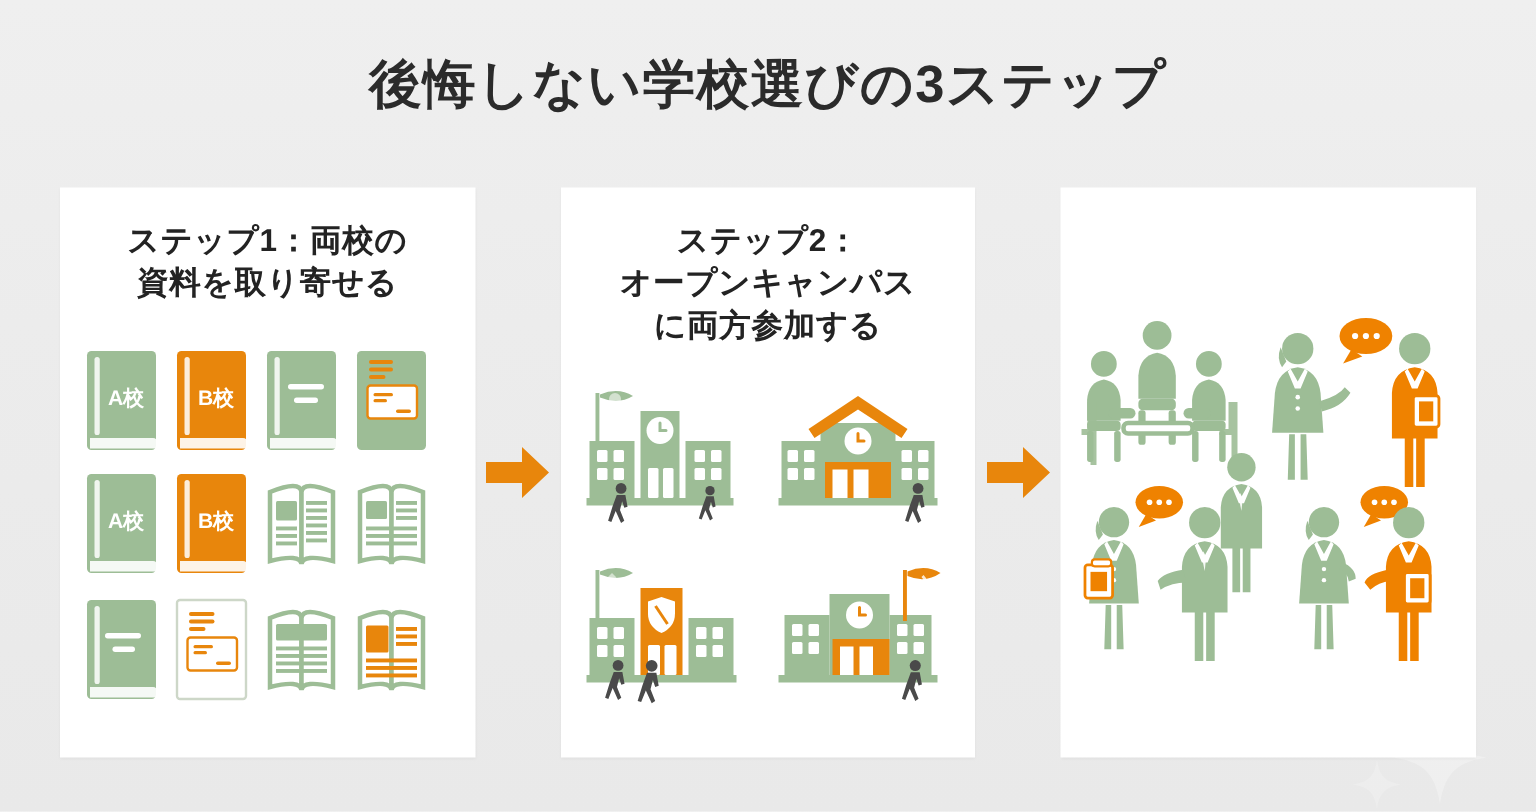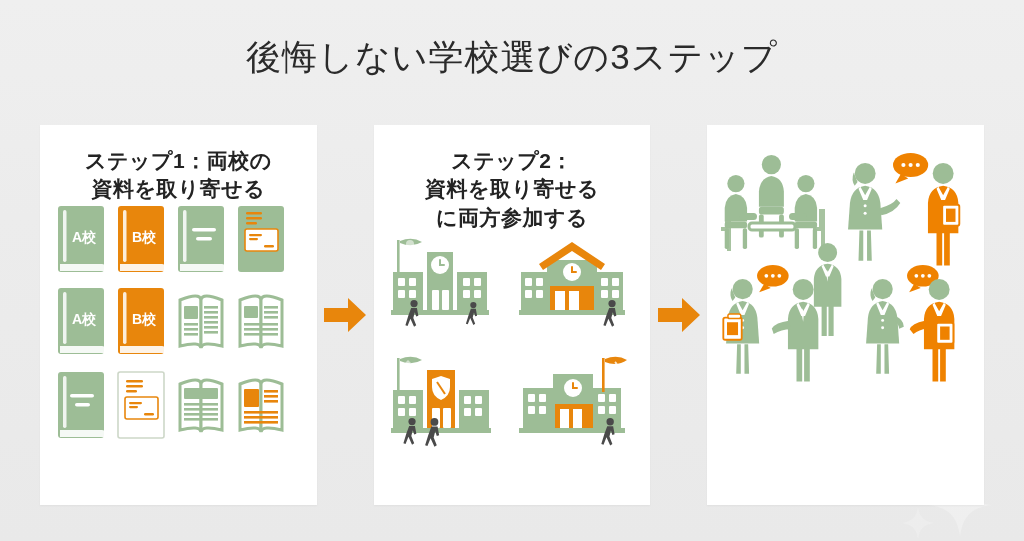--- a/index.html
+++ b/index.html
@@ -15,21 +15,21 @@
   
   .sparkle{
     position:absolute; pointer-events:none;
     opacity:.55;
   }
   .sparkle svg{display:block;}
 
   #title{
     position:absolute; left:0; top:36px; width:1024px;
     text-align:center;
-    font-size:35px; font-weight:normal; color:#2b2b2b;
+    font-size:35px; font-weight:bold; color:#2b2b2b;
     letter-spacing:1px; line-height:1.2;
   }
 
   .cards{
     position:absolute; left:40px; top:125px;
     width:944px; height:380px;
     display:flex; align-items:stretch; justify-content:space-between;
   }
   .card{
     width:292px; height:380px;
@@ -38,21 +38,21 @@
     padding-top:22px;
     box-shadow:0 1px 2px rgba(0,0,0,.045);
   }
   .card-title{
     font-size:21px; font-weight:bold; color:#232323;
     text-align:center; line-height:1.35; letter-spacing:.5px;
     white-space:pre-line;
   }
   .card-art{
     flex:1; width:100%;
-    display:flex; align-items:flex-start; justify-content:center;
+    display:flex; align-items:center; justify-content:center;
   }
   .arrow{
     align-self:center;
     display:flex; align-items:center; justify-content:center;
     width:60px;
   }
   .arrow svg{display:block;}
   svg{shape-rendering:geometricPrecision;}
 </style>
 </head>
@@ -191,21 +191,21 @@
     </section>
 
     <div class="arrow">
       <svg width="42" height="34" viewBox="0 0 42 34" aria-hidden="true">
         <path d="M0 10 h24 V0 l18 17 -18 17 V24 H0 Z" fill="#e8860c"></path>
       </svg>
     </div>
 
     <section class="card">
       <div class="card-title">ステップ2：
-資料を取り寄せる
+オープンキャンパス
 に両方参加する</div>
       <div class="card-art">
         <svg width="254" height="230" viewBox="0 0 254 230" aria-hidden="true">
           <defs>
             <g id="win">
                 <rect width="8" height="9" rx="1" fill="#fff"></rect>
               </g>
             <g id="walker">
               <circle cx="7" cy="5" r="5" fill="#4a4a4a"></circle>
               <path d="M3 11 h8 l2 11 -3 1 -2 -6 -2 8 4 10 -3 2 -5 -11 -4 10 -3 -1 4 -13 z" fill="#4a4a4a"></path>

